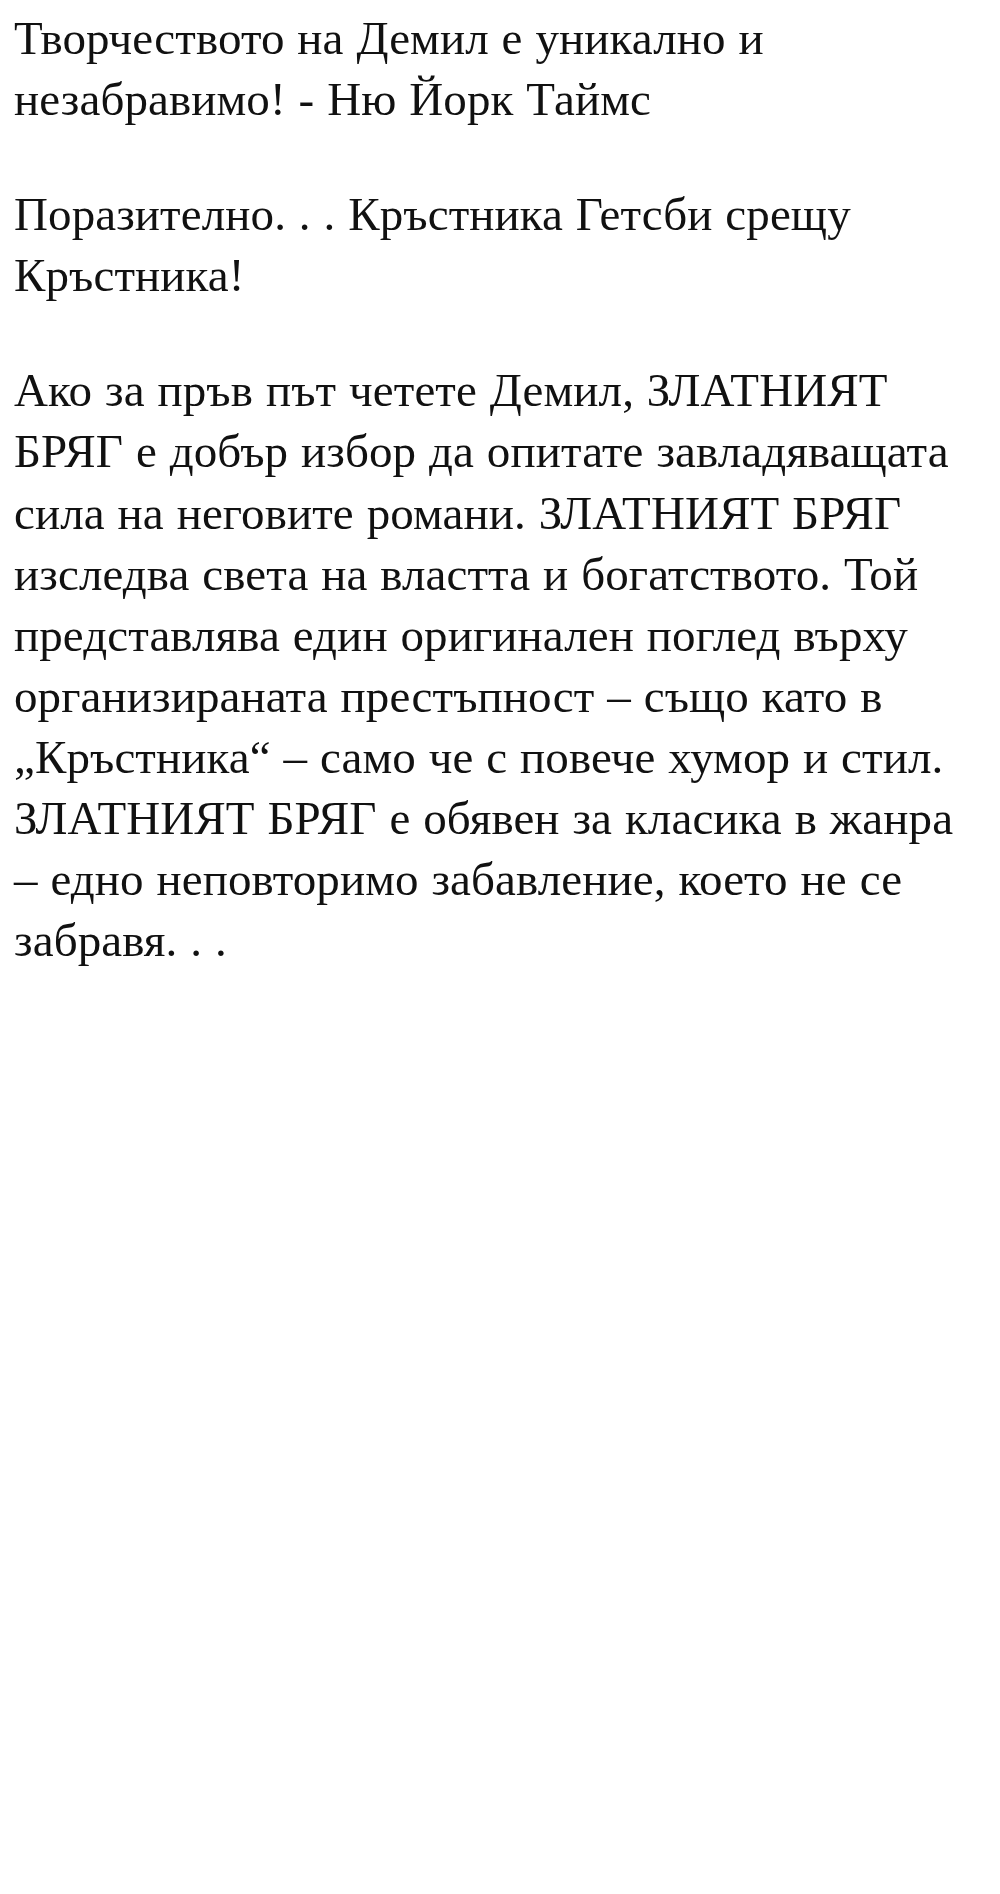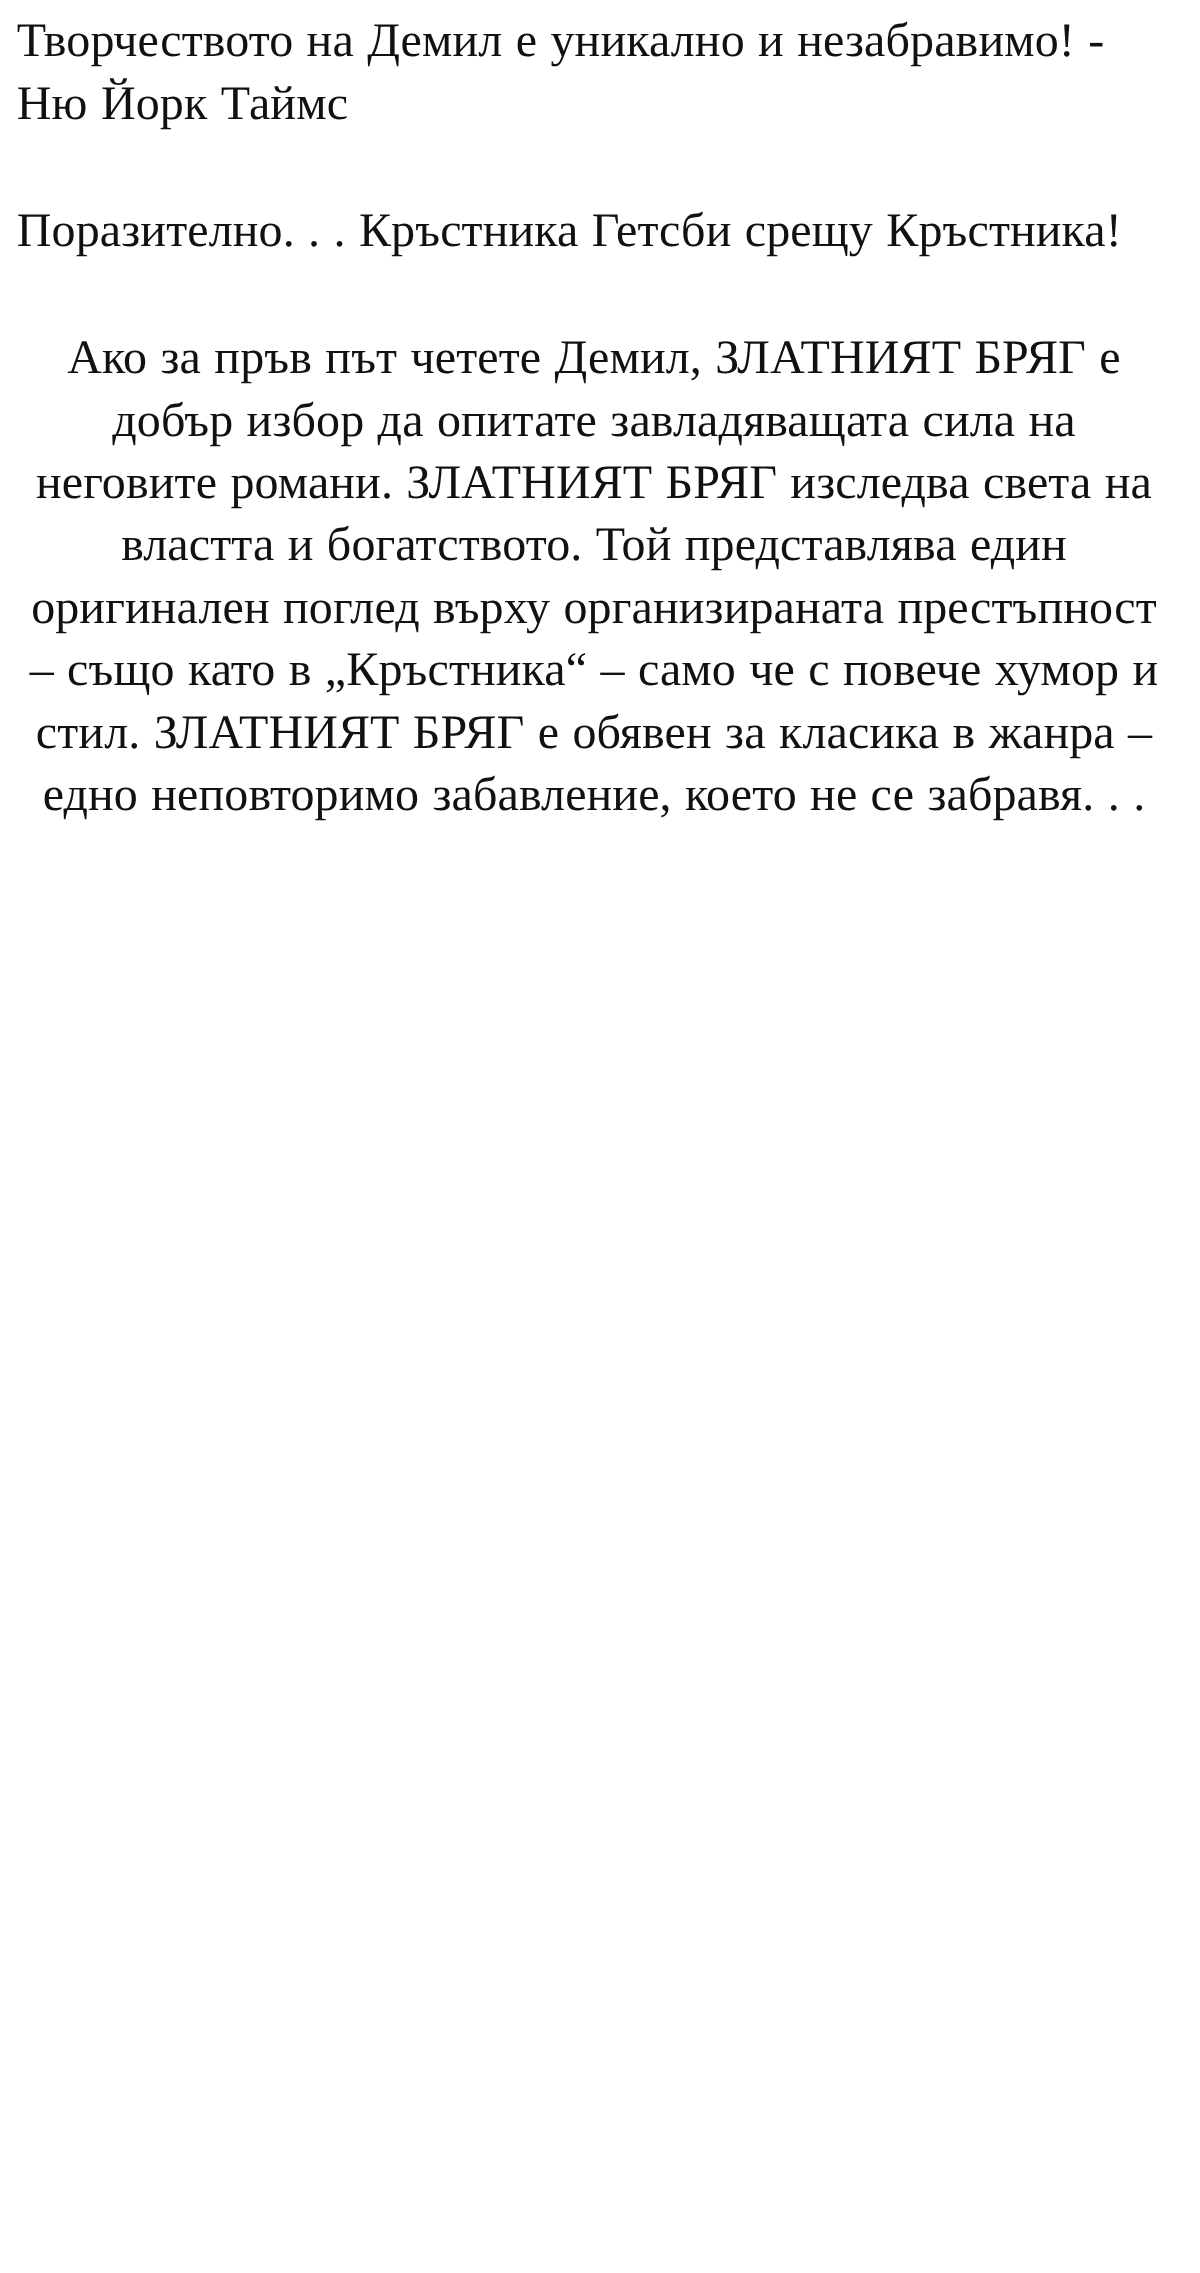--- a/index.html
+++ b/index.html
@@ -15,36 +15,35 @@
   }
   .page {
     width: 1000px;
     min-height: 1894px;
     box-sizing: border-box;
     padding: 8px 24px 24px 14px;
     background: #ffffff;
   }
   .book-text {
     font-family: "Liberation Serif", "DejaVu Serif", serif;
-    font-size: 40px;
+    font-size: 47px;
     line-height: 1.30;
     color: #111111;
     letter-spacing: 0.1px;
     word-spacing: 1px;
   }
   .para {
     margin: 0;
     padding: 0;
   }
   .para + .para {
     margin-top: 54px;
   }
   .para-body {
     margin-top: 54px;
-    text-align: center;
   }
 </style>
 </head>
 <body>
 
 <div class="page">
   <div class="book-text">
     <p class="para">Творчеството на Демил е уникално и незабравимо! - Ню Йорк Таймс</p>
     <p class="para">Поразително.  .  .   Кръстника Гетсби срещу Кръстника!</p>
     <p class="para para-body">Ако за пръв път четете Демил, ЗЛАТНИЯТ БРЯГ е добър избор да опитате завладяващата сила на неговите романи. ЗЛАТНИЯТ БРЯГ изследва света на властта и богатството. Той представлява един оригинален поглед върху организираната престъпност – също като в „Кръстника“ – само че с повече хумор и стил. ЗЛАТНИЯТ БРЯГ е обявен за класика в жанра – едно неповторимо забавление, което не се забравя.  .  .</p>

